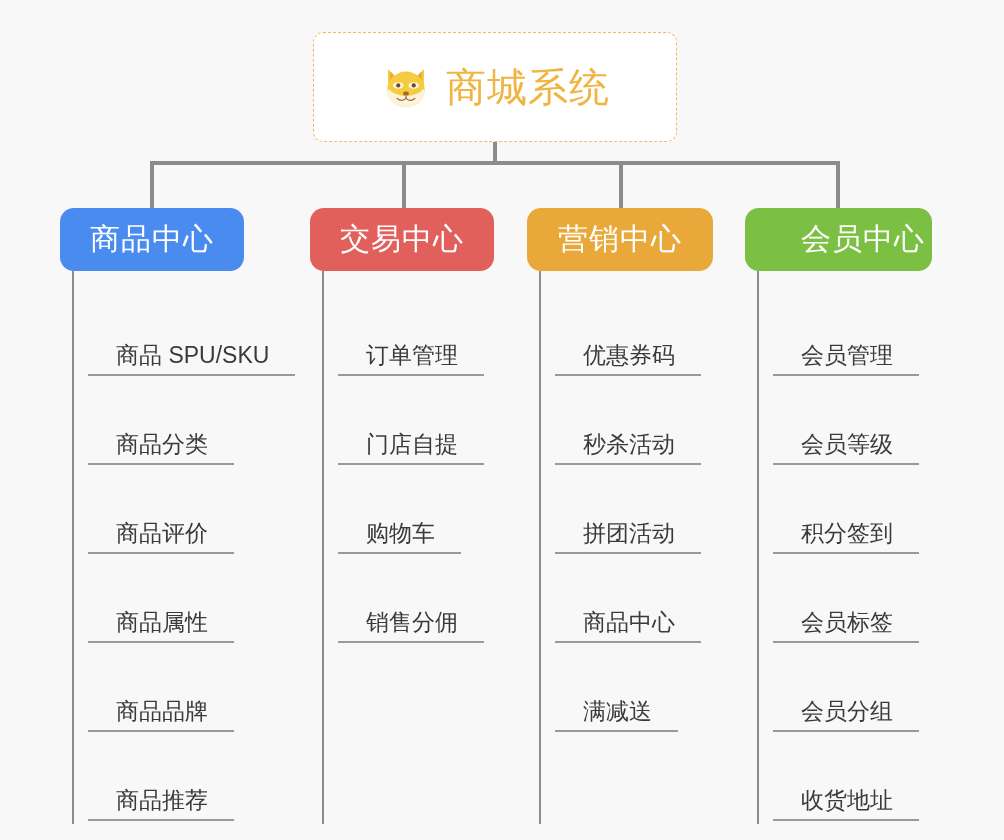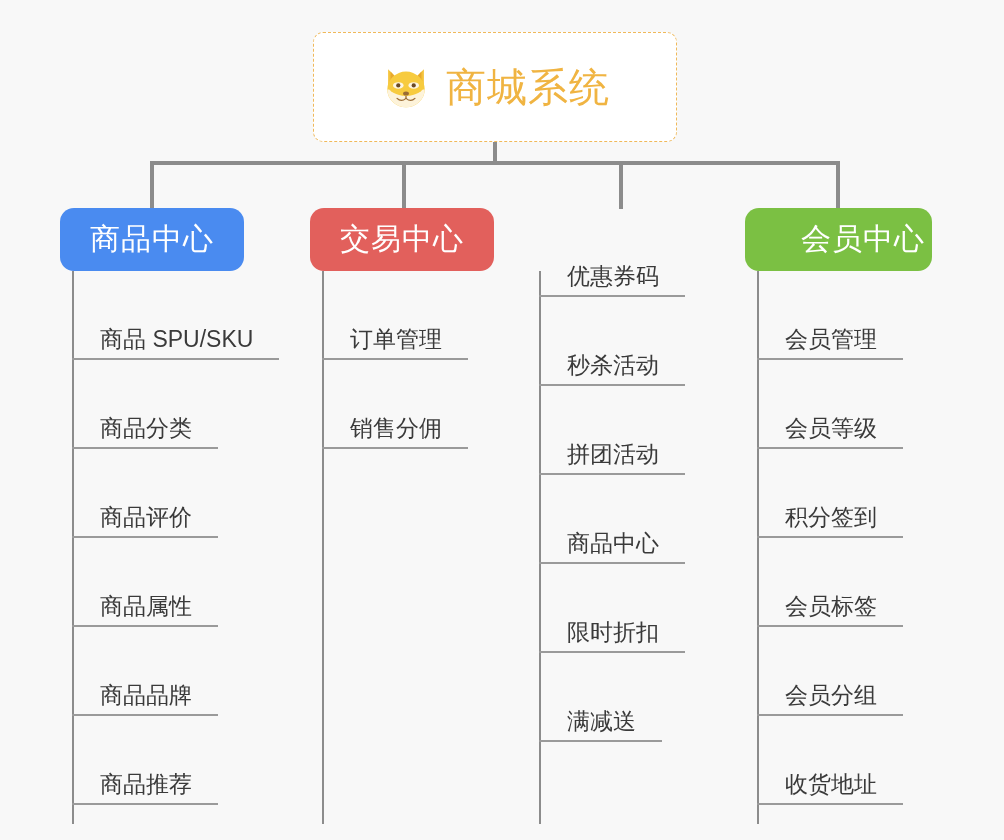--- a/index.html
+++ b/index.html
@@ -115,21 +115,21 @@
     width: 2px;
     background: #8c8c8c;
   }
   .branch.b1 .branch-spine { height: 553px; }
   .branch.b2 .branch-spine { height: 553px; }
   .branch.b3 .branch-spine { height: 553px; }
   .branch.b4 .branch-spine { height: 553px; }
 
   .leaf-list {
     position: relative;
-    margin: 0;
+    margin: 16px;
     padding: 0;
     list-style: none;
   }
   .leaf-item {
     position: relative;
     height: 89px;
     box-sizing: border-box;
     display: flex;
     align-items: flex-end;
   }
@@ -207,44 +207,50 @@
   <div class="branch b2">
     <div class="branch-header">
       <span>交易中心</span>
     </div>
     <div class="branch-spine"></div>
     <ul class="leaf-list">
       <li class="leaf-item">
           <span class="leaf-label">订单管理</span>
         </li>
       <li class="leaf-item">
+          <span class="leaf-label">门店自提</span>
+        </li>
+      <li class="leaf-item">
+          <span class="leaf-label">购物车</span>
+        </li>
+      <li class="leaf-item">
           <span class="leaf-label">销售分佣</span>
         </li>
     </ul>
   </div>
 
   <div class="branch b3">
+    <div class="branch-header">
+      <span>营销中心</span>
+    </div>
     <div class="branch-spine"></div>
     <ul class="leaf-list">
       <li class="leaf-item">
           <span class="leaf-label">优惠券码</span>
         </li>
       <li class="leaf-item">
           <span class="leaf-label">秒杀活动</span>
         </li>
       <li class="leaf-item">
           <span class="leaf-label">拼团活动</span>
         </li>
       <li class="leaf-item">
           <span class="leaf-label">商品中心</span>
         </li>
       <li class="leaf-item">
-          <span class="leaf-label">限时折扣</span>
-        </li>
-      <li class="leaf-item">
           <span class="leaf-label">满减送</span>
         </li>
     </ul>
   </div>
 
   <div class="branch b4">
     <div class="branch-header">
       <span>会员中心</span>
     </div>
     <div class="branch-spine"></div>

